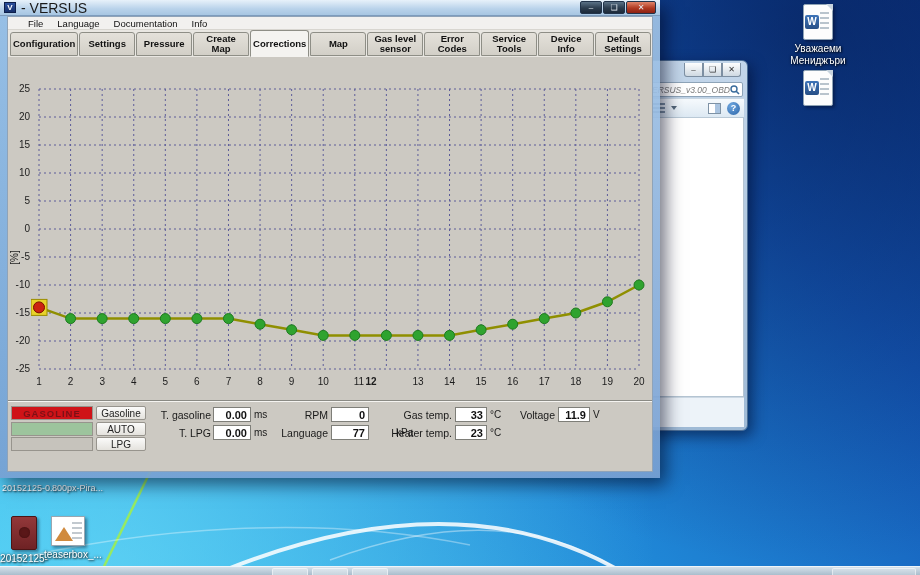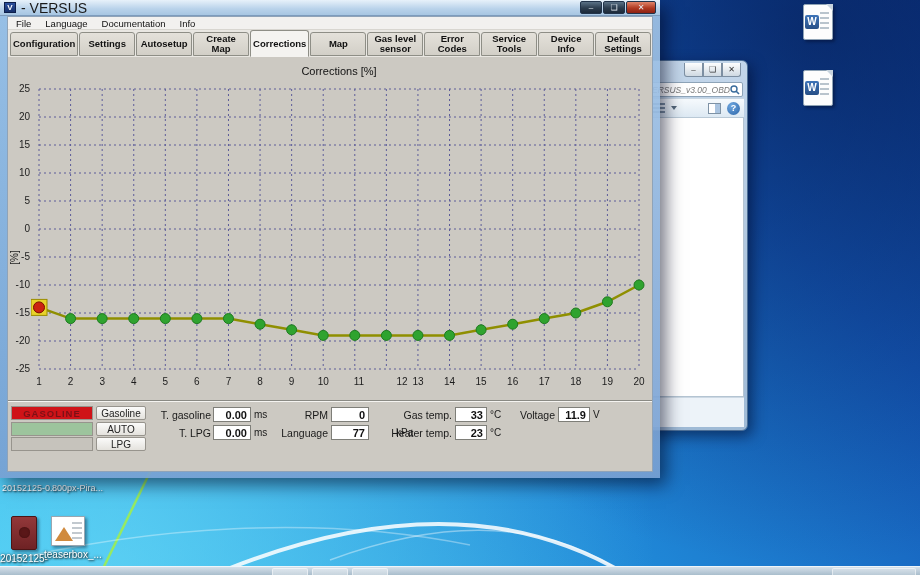--- a/index.html
+++ b/index.html
@@ -89,21 +89,21 @@
   .v-btns { position:absolute; right:4px; top:1px; display:flex; }
   .v-btn { width:22px; height:13px; border:1px solid #21334a; border-radius:2px;
     background:linear-gradient(#5a7186,#2b3c4e 55%,#1d2a39); color:#e8eef4;
     font-size:8px; line-height:11px; text-align:center; margin-left:1px; }
   .v-btn.close { width:30px; background:linear-gradient(#e0846a,#b03a22 55%,#8c2012); }
   .v-frame { height:462px; padding:0 7px 6px 7px;
     background:linear-gradient(rgba(160,195,230,.92), rgba(120,160,210,.92)); }
   .v-inner { height:456px; background:#ccc9c2; display:flex; flex-direction:column;
     border:1px solid #8fa3b8; }
   .v-menu { height:13px; background:#f2f1ef; border-bottom:1px solid #d8d6d0;
-    display:flex; align-items:center; gap:14px; padding:0 8px; }
+    display:flex; align-items:center; gap:14px; padding:0 20px; }
   .menu-item { font-size:9.5px; color:#111; }
   .v-tabs { height:27px; background:#e9e7e2; display:flex; align-items:flex-end; padding:0 1px; }
   .tab { flex:1; height:24px; margin:0 0 1px 1px; background:linear-gradient(#e4e1da,#d2cfc7);
     border:1px solid #8e8e86; border-radius:3px 3px 0 0; font-size:9.5px; font-weight:bold;
     color:#111; display:flex; align-items:center; justify-content:center; text-align:center;
     line-height:10px; padding:0 2px; }
   .tab.active { height:27px; margin-bottom:0; background:#f4f3f0; border-bottom-color:#f4f3f0; z-index:1; }
   .v-client { position:relative; height:343px; background:#ccc9c2; }
   .chart-title { position:absolute; left:23px; top:8px; width:616px; text-align:center;
     font-size:11px; color:#111; }
@@ -140,20 +140,21 @@
   <div id="icons-right">
       <div class="dicon" style="left: 770px; top: 4px; position: absolute;">
         <div class="word-ic">
           <span class="fold"></span>
           <span class="w">W</span>
           <i class="tl" style="top: 7px;"></i>
           <i class="tl" style="top: 12px;"></i>
           <i class="tl" style="top: 17px;"></i>
           <i class="tl" style="top: 22px;"></i>
         </div>
+        <div class="lbl">Уважаеми Мениджъри</div>
       </div>
       <div class="dicon" style="left: 770px; top: 70px; position: absolute;">
         <div class="word-ic">
           <span class="fold"></span>
           <span class="w">W</span>
           <i class="tl" style="top: 7px;"></i>
           <i class="tl" style="top: 12px;"></i>
           <i class="tl" style="top: 17px;"></i>
           <i class="tl" style="top: 22px;"></i>
         </div>
@@ -230,32 +231,31 @@
       <div class="v-inner">
         <div class="v-menu" id="menu">
             <div class="menu-item">File</div>
             <div class="menu-item">Language</div>
             <div class="menu-item">Documentation</div>
             <div class="menu-item">Info</div>
           </div>
         <div class="v-tabs" id="tabs">
             <div class="tab">Configuration</div>
             <div class="tab">Settings</div>
-            <div class="tab">Autosetup</div>
+            <div class="tab">Pressure</div>
             <div class="tab">Create Map</div>
             <div class="tab active">Corrections</div>
             <div class="tab">Map</div>
             <div class="tab">Gas level sensor</div>
             <div class="tab">Error Codes</div>
             <div class="tab">Service Tools</div>
             <div class="tab">Device Info</div>
             <div class="tab">Default Settings</div>
           </div>
         <div class="v-client" id="chart">
-          <div class="chart-title">Corrections [%]</div>
           <div class="yaxis-name">[%]</div>
         <svg width="616" height="292" style="position:absolute;left:23px;top:26px">
               <line x1="8" y1="6" x2="608" y2="6" stroke="#5c5c99" stroke-width="1" stroke-dasharray="2 3"></line>
               <line x1="8" y1="34" x2="608" y2="34" stroke="#5c5c99" stroke-width="1" stroke-dasharray="2 3"></line>
               <line x1="8" y1="62" x2="608" y2="62" stroke="#5c5c99" stroke-width="1" stroke-dasharray="2 3"></line>
               <line x1="8" y1="90" x2="608" y2="90" stroke="#5c5c99" stroke-width="1" stroke-dasharray="2 3"></line>
               <line x1="8" y1="118" x2="608" y2="118" stroke="#5c5c99" stroke-width="1" stroke-dasharray="2 3"></line>
               <line x1="8" y1="146" x2="608" y2="146" stroke="#5c5c99" stroke-width="1" stroke-dasharray="2 3"></line>
               <line x1="8" y1="174" x2="608" y2="174" stroke="#5c5c99" stroke-width="1" stroke-dasharray="2 3"></line>
               <line x1="8" y1="202" x2="608" y2="202" stroke="#5c5c99" stroke-width="1" stroke-dasharray="2 3"></line>
@@ -320,21 +320,21 @@
             <div class="xlab" style="left: 48.5789px; top: 319px;">2</div>
             <div class="xlab" style="left: 80.1579px; top: 319px;">3</div>
             <div class="xlab" style="left: 111.737px; top: 319px;">4</div>
             <div class="xlab" style="left: 143.316px; top: 319px;">5</div>
             <div class="xlab" style="left: 174.895px; top: 319px;">6</div>
             <div class="xlab" style="left: 206.474px; top: 319px;">7</div>
             <div class="xlab" style="left: 238.053px; top: 319px;">8</div>
             <div class="xlab" style="left: 269.632px; top: 319px;">9</div>
             <div class="xlab" style="left: 301.211px; top: 319px;">10</div>
             <div class="xlab" style="left: 337px; top: 319px;">11</div>
-            <div class="xlab" style="left: 380px; top: 319px;">12</div>
+            <div class="xlab" style="left: 349px; top: 319px; font-weight: bold;">12</div>
             <div class="xlab" style="left: 395.947px; top: 319px;">13</div>
             <div class="xlab" style="left: 427.526px; top: 319px;">14</div>
             <div class="xlab" style="left: 459.105px; top: 319px;">15</div>
             <div class="xlab" style="left: 490.684px; top: 319px;">16</div>
             <div class="xlab" style="left: 522.263px; top: 319px;">17</div>
             <div class="xlab" style="left: 553.842px; top: 319px;">18</div>
             <div class="xlab" style="left: 585.421px; top: 319px;">19</div>
             <div class="xlab" style="left: 617px; top: 319px;">20</div>
           </div>
         <div class="v-panel" id="panel">

